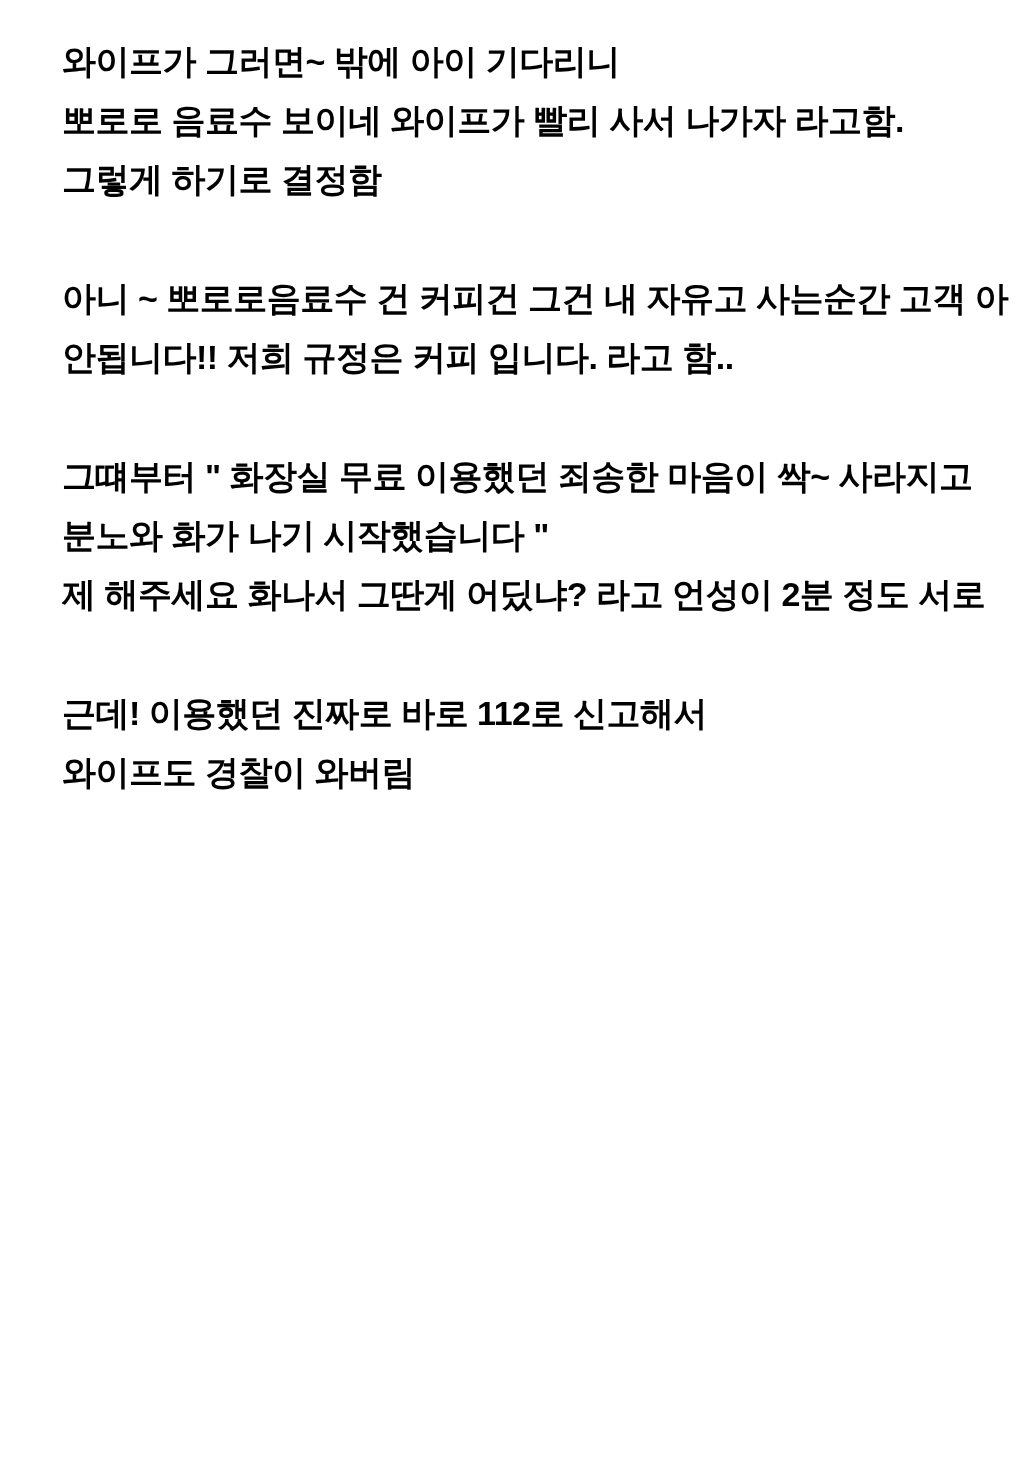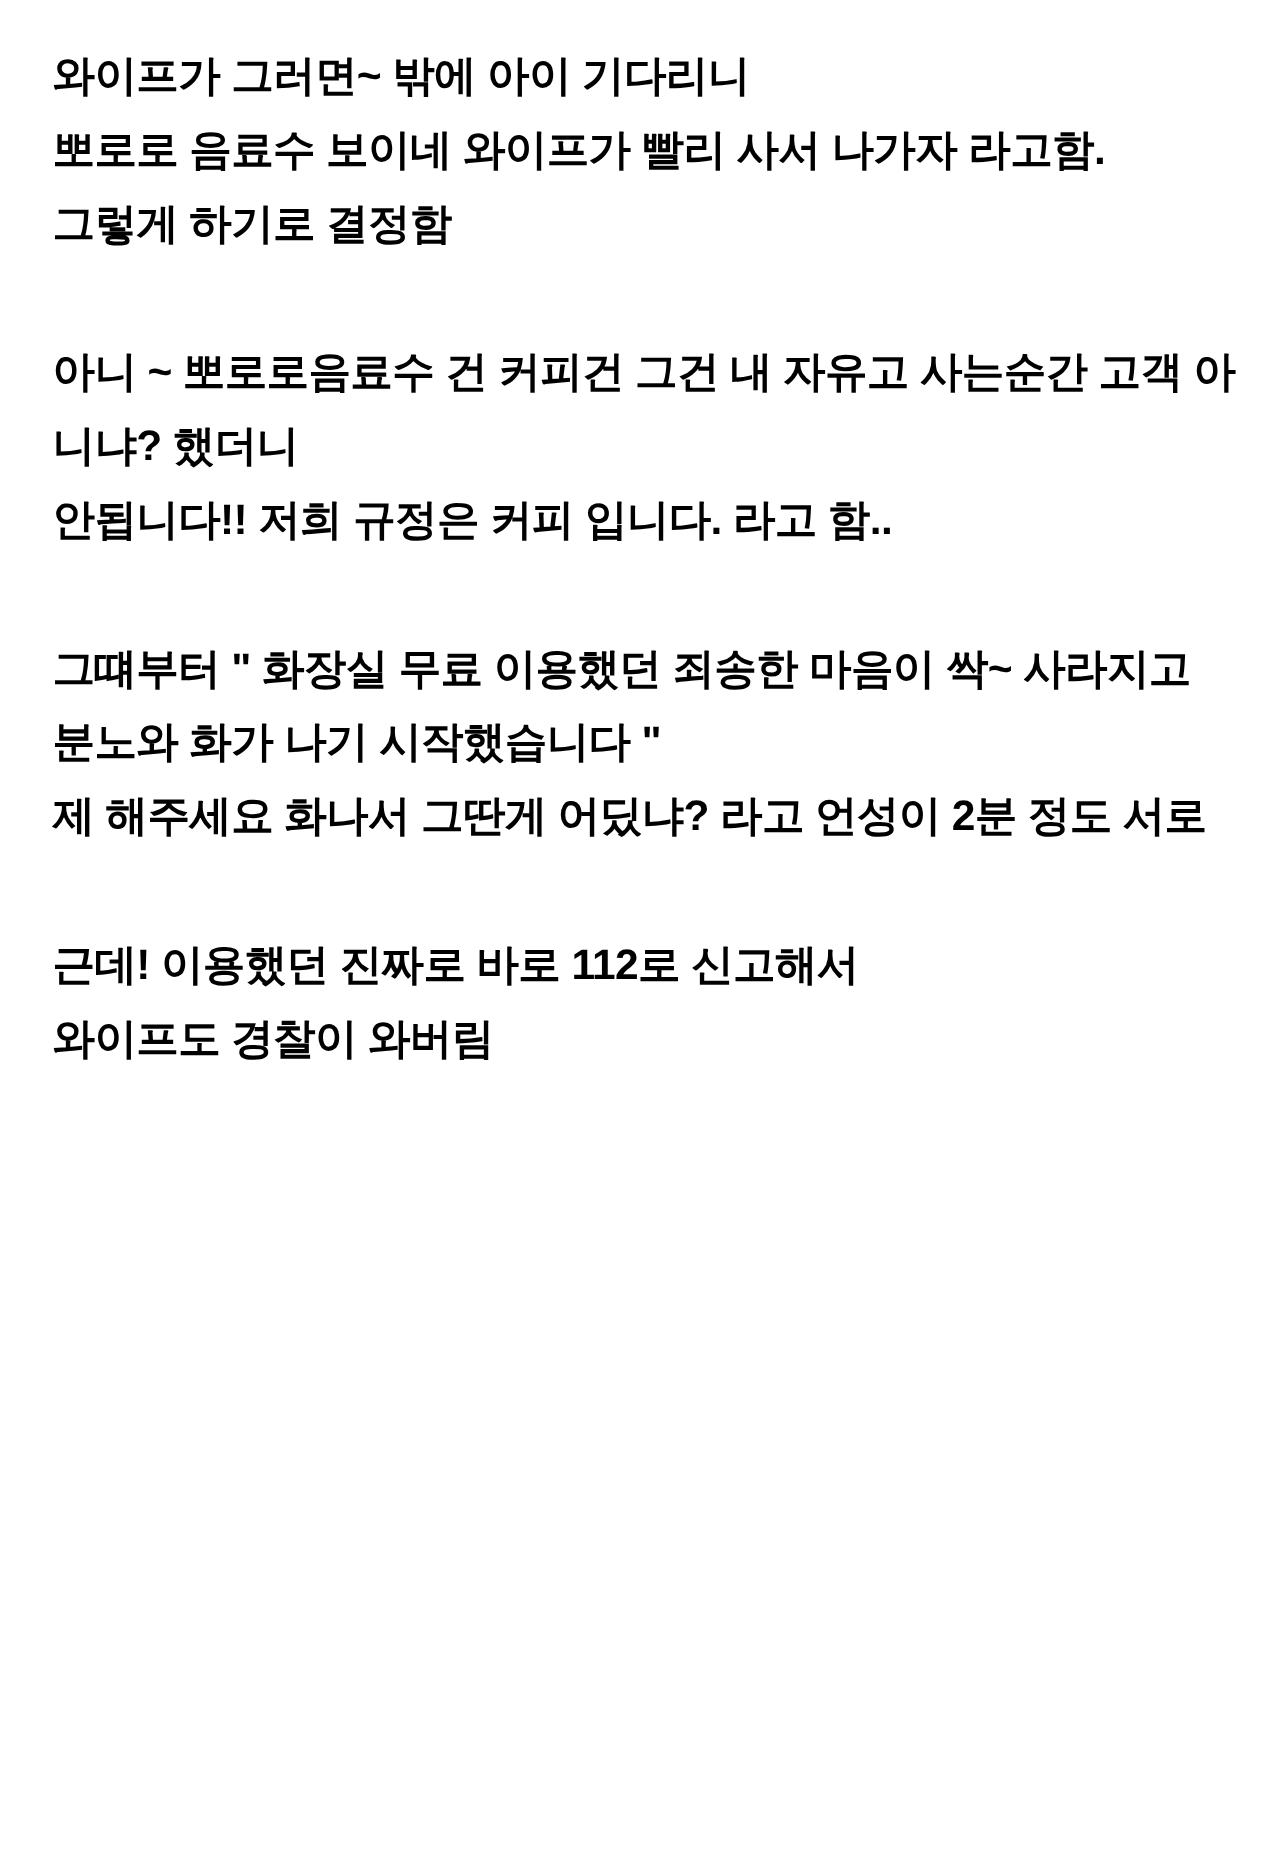--- a/index.html
+++ b/index.html
@@ -8,21 +8,21 @@
   }
   body {
     width: 1024px;
     height: 1479px;
     background: #ffffff;
     overflow: hidden;
   }
   .post {
     box-sizing: border-box;
     width: 1024px;
-    padding: 32px 30px 0 42px;
+    padding: 32px 30px 0 62px;
     font-family: "Liberation Sans", "DejaVu Sans", sans-serif;
     font-weight: 700;
     font-size: 34px;
     line-height: 59px;
     color: #000000;
     letter-spacing: -0.5px;
   }
   .para {
     margin: 0 0 60px 0;
   }
@@ -38,21 +38,20 @@
 
   <div class="para">
     <div class="line">와이프가 그러면~ 밖에 아이 기다리니</div>
     <div class="line">뽀로로 음료수 보이네 와이프가 빨리 사서 나가자 라고함.</div>
     <div class="line">그렇게 하기로 결정함</div>
   </div>
 
 
   <div class="para">
     <div class="line">아니 ~ 뽀로로음료수 건 커피건 그건 내 자유고 사는순간 고객 아</div>
-    <div class="line">니냐? 했더니</div>
     <div class="line">안됩니다!! 저희 규정은 커피 입니다. 라고 함..</div>
   </div>
 
   <div class="para">
     <div class="line">그떄부터 " 화장실 무료 이용했던 죄송한 마음이 싹~ 사라지고</div>
     <div class="line">분노와 화가 나기 시작했습니다 "</div>
     <div class="line">제 해주세요 화나서 그딴게 어딨냐? 라고 언성이 2분 정도 서로</div>
   </div>
 
 

